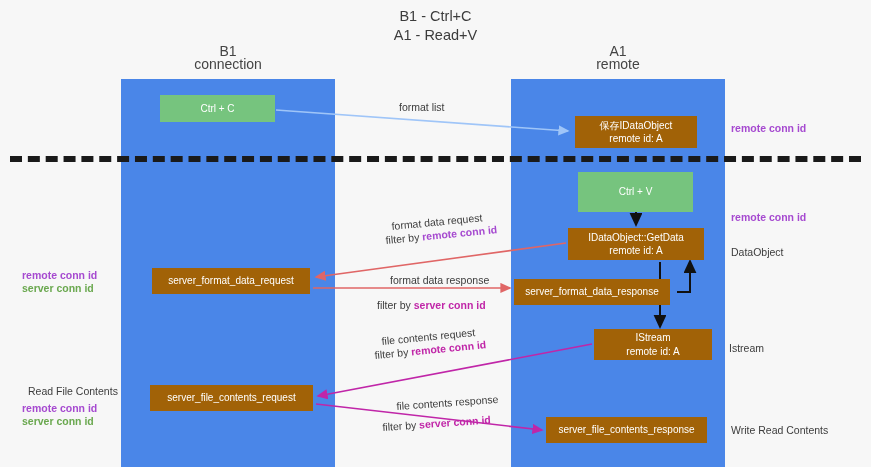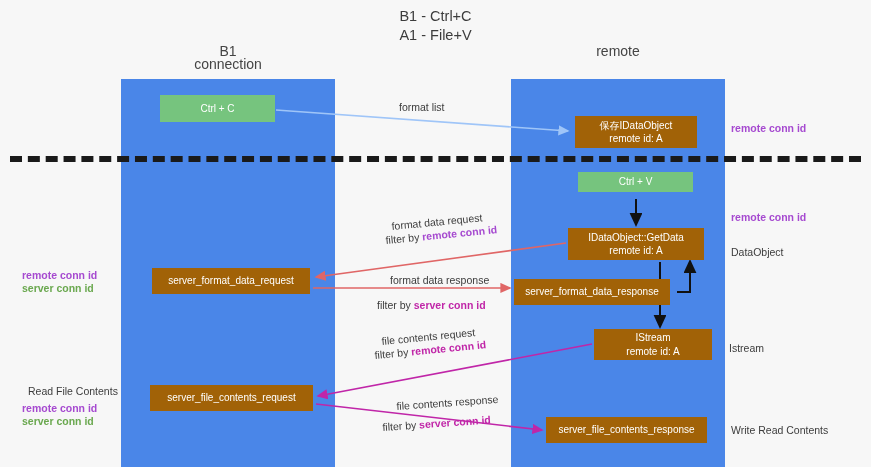--- a/index.html
+++ b/index.html
@@ -44,21 +44,21 @@
     position:absolute;box-sizing:border-box;
     display:flex;flex-direction:column;align-items:center;justify-content:center;
     color:#ffffff;font-size:10px;line-height:13.5px;text-align:center;
   }
   .box.green{background:#76c47e;}
   .box.orange{background:#a16207;}
   .box span{display:block;}
 
   #box-ctrlc{left:160px;top:95px;width:115px;height:27px;}
   #box-savedataobj{left:575px;top:116px;width:122px;height:32px;}
-  #box-ctrlv{left:578px;top:172px;width:115px;height:20px;}
+  #box-ctrlv{left:578px;top:172px;width:115px;height:40px;}
   #box-getdata{left:568px;top:228px;width:136px;height:32px;}
   #box-fmt-req{left:152px;top:268px;width:158px;height:26px;}
   #box-fmt-resp{left:514px;top:279px;width:156px;height:26px;}
   #box-istream{left:594px;top:329px;width:118px;height:31px;}
   #box-file-req{left:150px;top:385px;width:163px;height:26px;}
   #box-file-resp{left:546px;top:417px;width:161px;height:26px;}
 
   
   .note{position:absolute;font-size:10.5px;line-height:13px;white-space:nowrap;}
   .note .purple{color:#a64ad0;font-weight:bold;}
@@ -101,28 +101,29 @@
   
   #arrows{position:absolute;left:0;top:0;width:871px;height:467px;}
 </style>
 </head>
 <body>
 
 <div id="stage">
 
   <div id="title">
     <span>B1 - Ctrl+C</span>
-    <span>A1 - File+V</span>
+    <span>A1 - Read+V</span>
   </div>
 
   <div id="head-b1" class="lane-head">
     <span class="l1">B1</span>
     <span class="l2">connection</span>
   </div>
   <div id="head-a1" class="lane-head">
+    <span class="l1">A1</span>
     <span class="l2">remote</span>
   </div>
 
   <div id="lane-b1" class="lane"></div>
   <div id="lane-a1" class="lane"></div>
 
   <svg id="arrows" viewBox="0 0 871 467">
     <defs>
       <marker id="ah-blue" markerWidth="7" markerHeight="7" refX="6" refY="3.2" orient="auto">
         <path d="M0,0 L7,3.2 L0,6.4 z" fill="#9fc5f8"></path>

